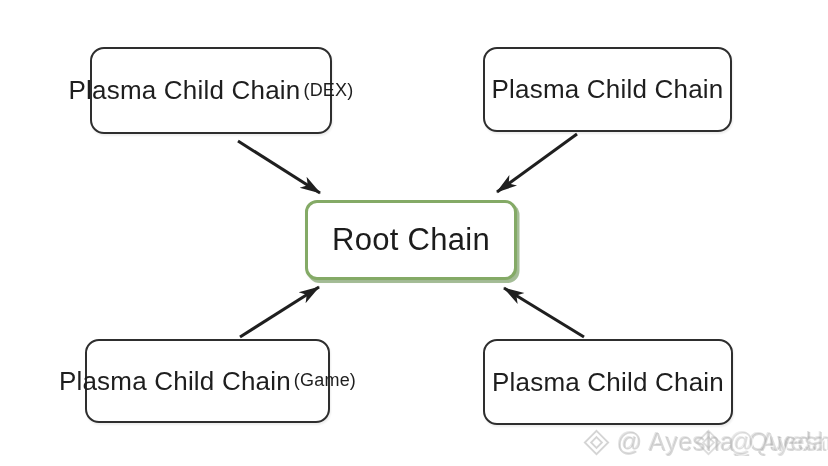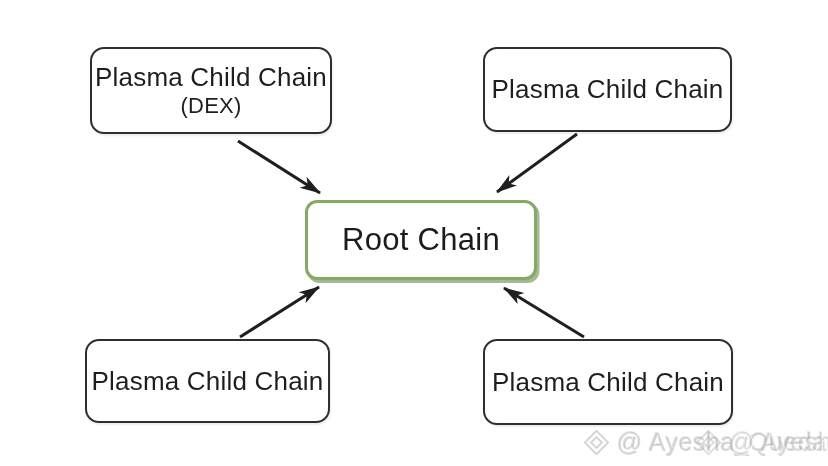--- a/index.html
+++ b/index.html
@@ -16,47 +16,47 @@
     font-family: "Liberation Sans", sans-serif;
     color: #1e1e1e;
   }
   .node {
     position: absolute;
     box-sizing: border-box;
     background: #ffffff;
     border: 2.5px solid #2e2e2e;
     border-radius: 14px;
     display: flex;
-    flex-direction: column;
+    flex-direction: row;
     align-items: center;
     justify-content: center;
     gap: 3px;
     text-align: center;
     box-shadow: 1px 2px 2px rgba(0,0,0,0.07);
   }
   .node .line1 {
     font-size: 26px;
     line-height: 1.1;
     color: #1e1e1e;
     letter-spacing: 0.2px;
     white-space: nowrap;
   }
   .node .line2 {
-    font-size: 22px;
+    font-size: 18px;
     line-height: 1.1;
     color: #1e1e1e;
     letter-spacing: 0.2px;
     white-space: nowrap;
   }
   .node-dex      { left: 90px;  top: 47px;  width: 242px; height: 87px; }
   .node-payments { left: 483px; top: 47px;  width: 249px; height: 85px; }
   .node-game     { left: 85px;  top: 339px; width: 245px; height: 84px; }
   .node-rwa      { left: 483px; top: 339px; width: 250px; height: 86px; }
   .node-root {
-    left: 305px; top: 200px; width: 232px; height: 80px;
+    left: 305px; top: 200px; width: 212px; height: 80px;
     border: 3px solid #84aa66;
     border-radius: 12px;
     box-shadow: 2.5px 3px 0 rgba(95, 138, 70, 0.55), 1px 2px 3px rgba(0,0,0,0.06);
   }
   .node-root .root-label {
     font-size: 31px;
     color: #1c1c1c;
     letter-spacing: 0.3px;
     white-space: nowrap;
   }
@@ -114,20 +114,21 @@
     <span class="line1">Plasma Child Chain</span>
     <span class="line2">(DEX)</span>
   </div>
 
   <div class="node node-payments">
     <span class="line1">Plasma Child Chain</span>
   </div>
 
   <div class="node node-game">
     <span class="line1">Plasma Child Chain</span>
+    <span class="line2">(Game)</span>
   </div>
 
   <div class="node node-rwa">
     <span class="line1">Plasma Child Chain</span>
   </div>
 
   <div class="node node-root">
     <span class="root-label">Root Chain</span>
   </div>
 

